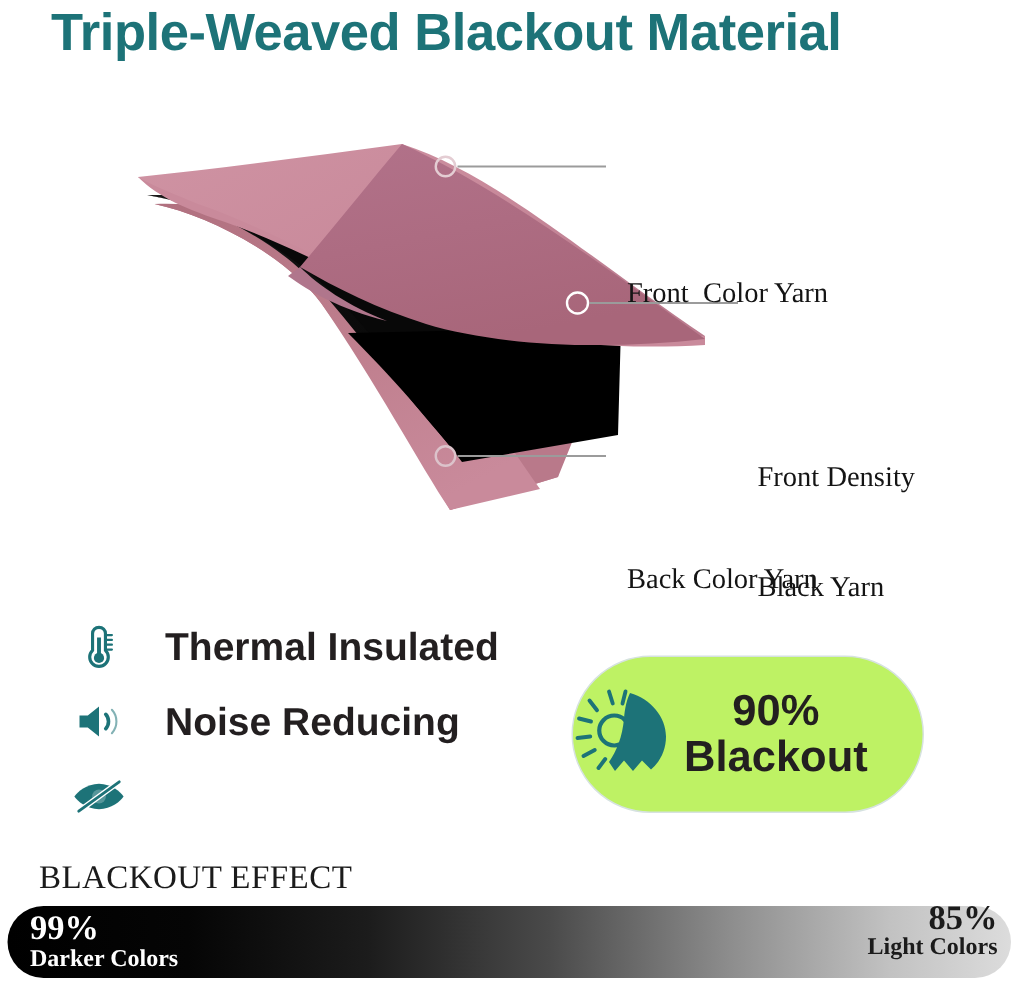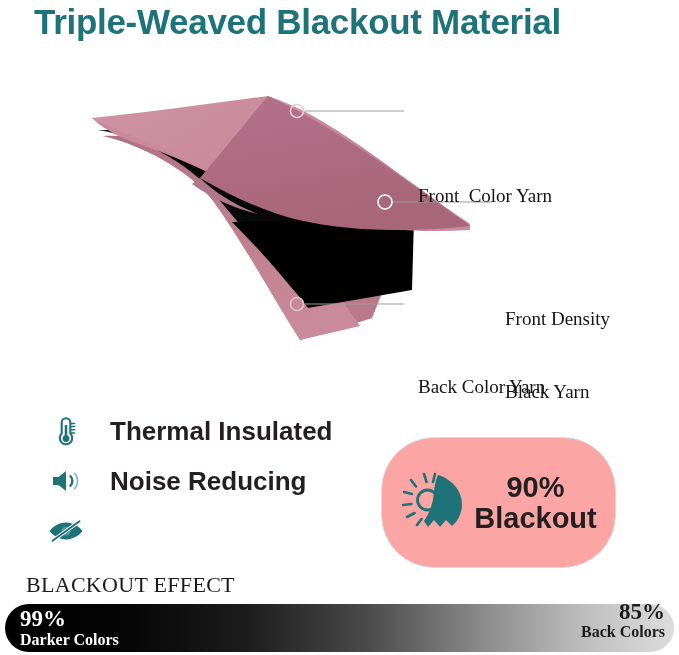--- a/index.html
+++ b/index.html
@@ -50,24 +50,24 @@
   }
   .feature-label{
     font-family:"Liberation Sans", sans-serif;
     font-size:26px; font-weight:bold; color:#231f20;
     margin-left:24px; white-space:nowrap;
   }
 
   
   .pill{
     position:absolute; left:381px; top:437px;
-    width:235px; height:131px;
+    width:235px; height:105px;
     border:1.6px solid #d6e2e0; border-radius:53px;
-    background:#fca5a5;
-    display:flex; align-items:center; justify-content:center;
+    background:#bef264;
+    display:flex; align-items:center; 
   }
   .pill-icon{ width:70px; height:66px; flex:0 0 70px; margin-right:4px; }
   .pill-text{
     text-align:center; line-height:1.06;
     font-family:"Liberation Sans", sans-serif;
     font-weight:bold; color:#231f20;
   }
   .pill-pct{ font-size:29px; display:block; }
   .pill-word{ font-size:29px; display:block; }
 
@@ -250,14 +250,14 @@
 
 <div class="bar"></div>
 
 <div class="bar-left">
   <span class="bar-pct">99%</span>
   <span class="bar-sub">Darker Colors</span>
 </div>
 
 <div class="bar-right">
   <span class="bar-pct">85%</span>
-  <span class="bar-sub">Back Colors</span>
+  <span class="bar-sub">Light Colors</span>
 </div>
 
 </body></html>

